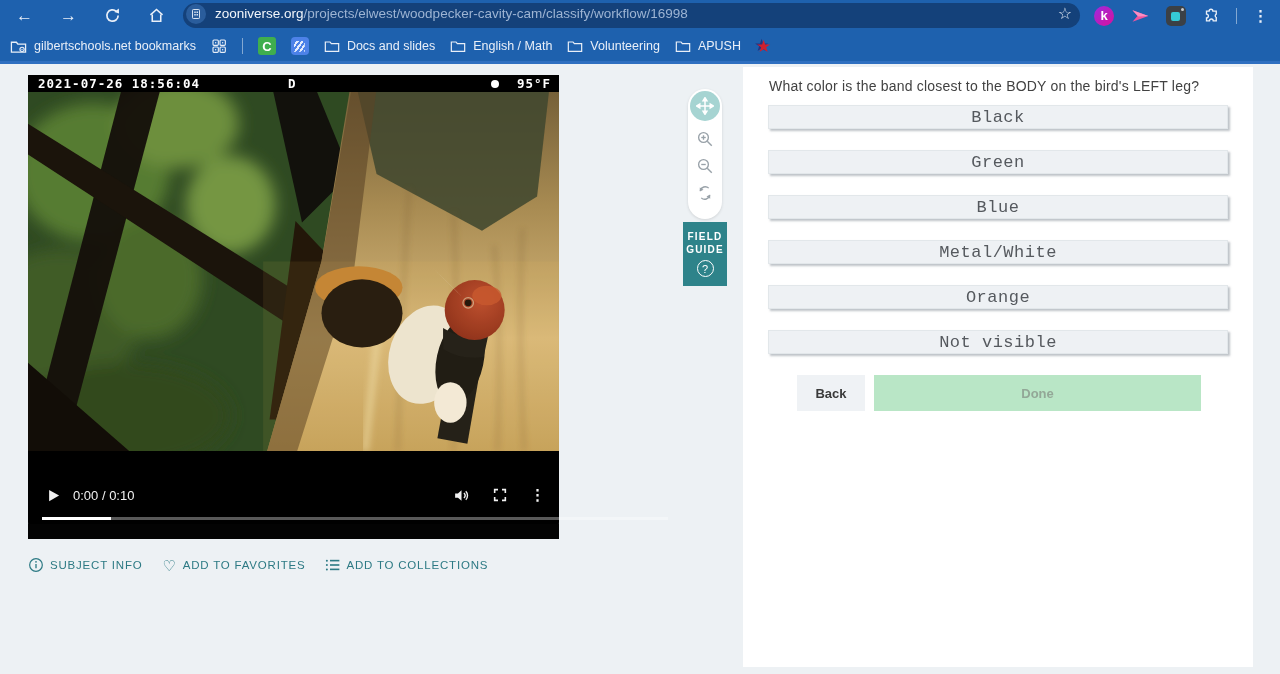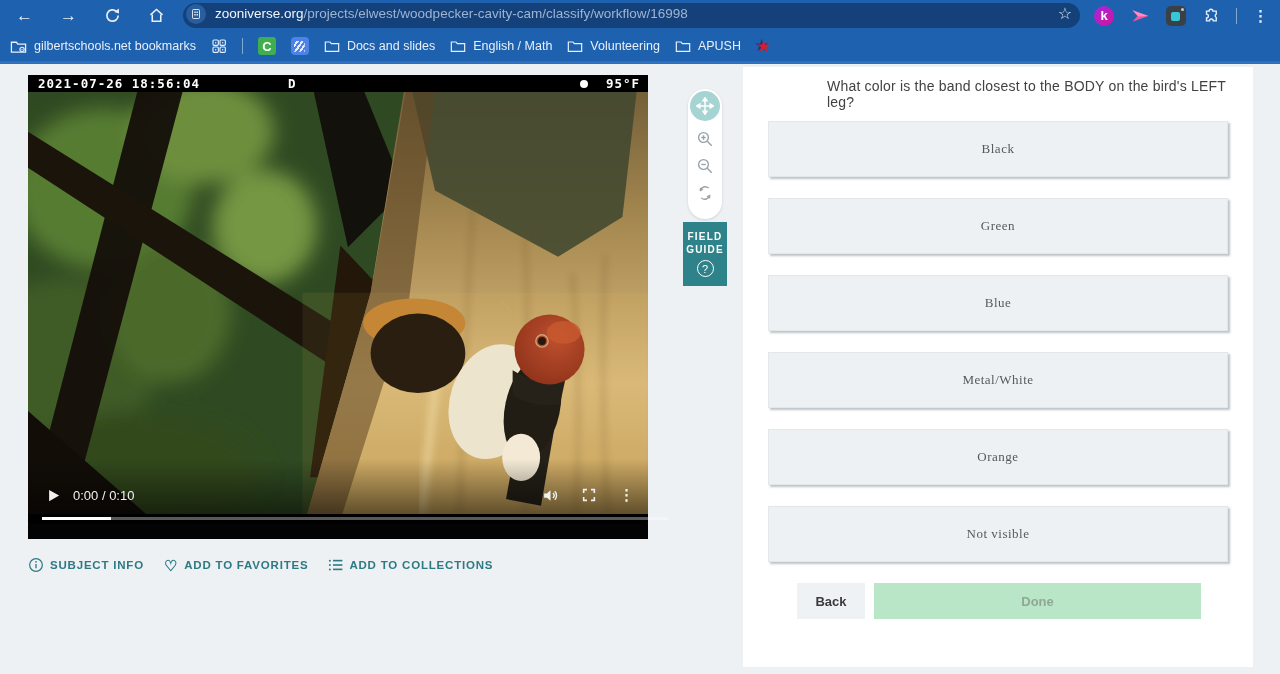--- a/index.html
+++ b/index.html
@@ -41,21 +41,21 @@
   .chip-stripes { width:18px; height:18px; border-radius:4px; border:none; cursor:pointer;
                   background:#4d82e8 repeating-linear-gradient(125deg, rgba(255,255,255,0) 0 2px,
                   rgba(255,255,255,.85) 2px 4px); background-size:60% 60%; background-position:center;
                   background-repeat:no-repeat; }
   .apush-star { background:none; border:none; color:#d01f2e; font-size:17px; cursor:pointer;
                 text-shadow:-2px -1px 0 #26327e; }
 
   
   .page { position:absolute; left:0; top:67px; width:1280px; height:607px; background:#edf1f4; }
 
-  .video-wrap { position:absolute; left:28px; top:8px; width:620px; height:464px; background:#000;border-radius:17px; }
+  .video-wrap { position:absolute; left:28px; top:8px; width:531px; height:464px; background:#000;border-radius:17px; }
   .video-wrap svg.scene { position:absolute; inset:0; }
   .osd-top { position:absolute; left:0; top:0; width:100%; height:17px; background:#000;
              display:flex; align-items:center; color:#fff;
              font-family:"DejaVu Sans Mono", monospace; font-size:12.5px; font-weight:bold; }
   .osd-dt { margin-left:10px; letter-spacing:1px; }
   .osd-mode { margin-left:88px; }
   .osd-dot { width:8px; height:8px; border-radius:50%; background:#fff; margin-left:auto; }
   .osd-temp { margin-left:18px; margin-right:8px; letter-spacing:1px; }
   .vc-shade { position:absolute; left:0; bottom:0; width:100%; height:80px;
               background:linear-gradient(to bottom, rgba(0,0,0,0), rgba(0,0,0,.75)); }
@@ -79,31 +79,31 @@
 
   .field-guide { position:absolute; left:683px; top:155px; width:44px; height:64px; background:#2e838a;
                  color:#fff; display:flex; flex-direction:column; align-items:center; justify-content:center;
                  gap:2px; cursor:pointer; border:none; }
   .fg-line { font-size:10px; font-weight:bold; letter-spacing:1.2px; }
   .fg-q { width:17px; height:17px; border-radius:50%; border:1.5px solid #fff; font-size:11px;
           display:flex; align-items:center; justify-content:center; margin-top:3px; }
 
   .meta-links { position:absolute; left:28px; top:490px; display:flex; align-items:center; gap:20px; }
   .meta-link { display:flex; align-items:center; gap:6px; background:none; border:none; cursor:pointer;
-               color:#2d7a84; font-size:11.5px; font-weight:bold; letter-spacing:.8px;
+               color:#2d7a84; font-size:11.5px; font-weight:normal; letter-spacing:.8px;
                font-family:"Liberation Sans",sans-serif; }
 
   
   .task-panel { position:absolute; left:743px; top:0; width:510px; height:600px; background:#fff; }
-  .question { padding:11px 25px 0 36px; font-size:14px; color:#424242; letter-spacing:.2px;margin-left:48px; }
+  .question { padding:11px 25px 0 26px; font-size:14px; color:#424242; letter-spacing:.2px; }
   .answers { padding:11px 25px 0 25px; }
-  .answer-btn { display:block; width:100%; height:56px; margin-bottom:21px; background:#eef1f4;
+  .answer-btn { display:block; width:100%; height:24px; margin-bottom:21px; background:#eef1f4;
                 border:1px solid #e2e7ea; box-shadow:2px 2px 2px rgba(125,135,145,.5);
-                font-size:13px; color:#55595e; letter-spacing:.5px; cursor:pointer;
-                font-family:Liberation Serif, serif; }
+                font-size:17px; color:#55595e; letter-spacing:.5px; cursor:pointer;
+                font-family:Liberation Mono, monospace; }
   .task-footer { display:flex; align-items:flex-start; margin:9px 0 0 54px; gap:9px; }
   .back-btn { width:68px; height:36px; background:#eff2f5; border:none; font-size:13px; font-weight:bold;
               color:#3a3a3a; cursor:pointer; font-family:"Liberation Sans",sans-serif; }
   .done-btn { width:327px; height:36px; background:#b9e6c6; border:none; font-size:13px; font-weight:bold;
               color:#93a797; cursor:default; font-family:"Liberation Sans",sans-serif; }
 
   svg { display:block; }
 </style>
 </head>
 <body>

